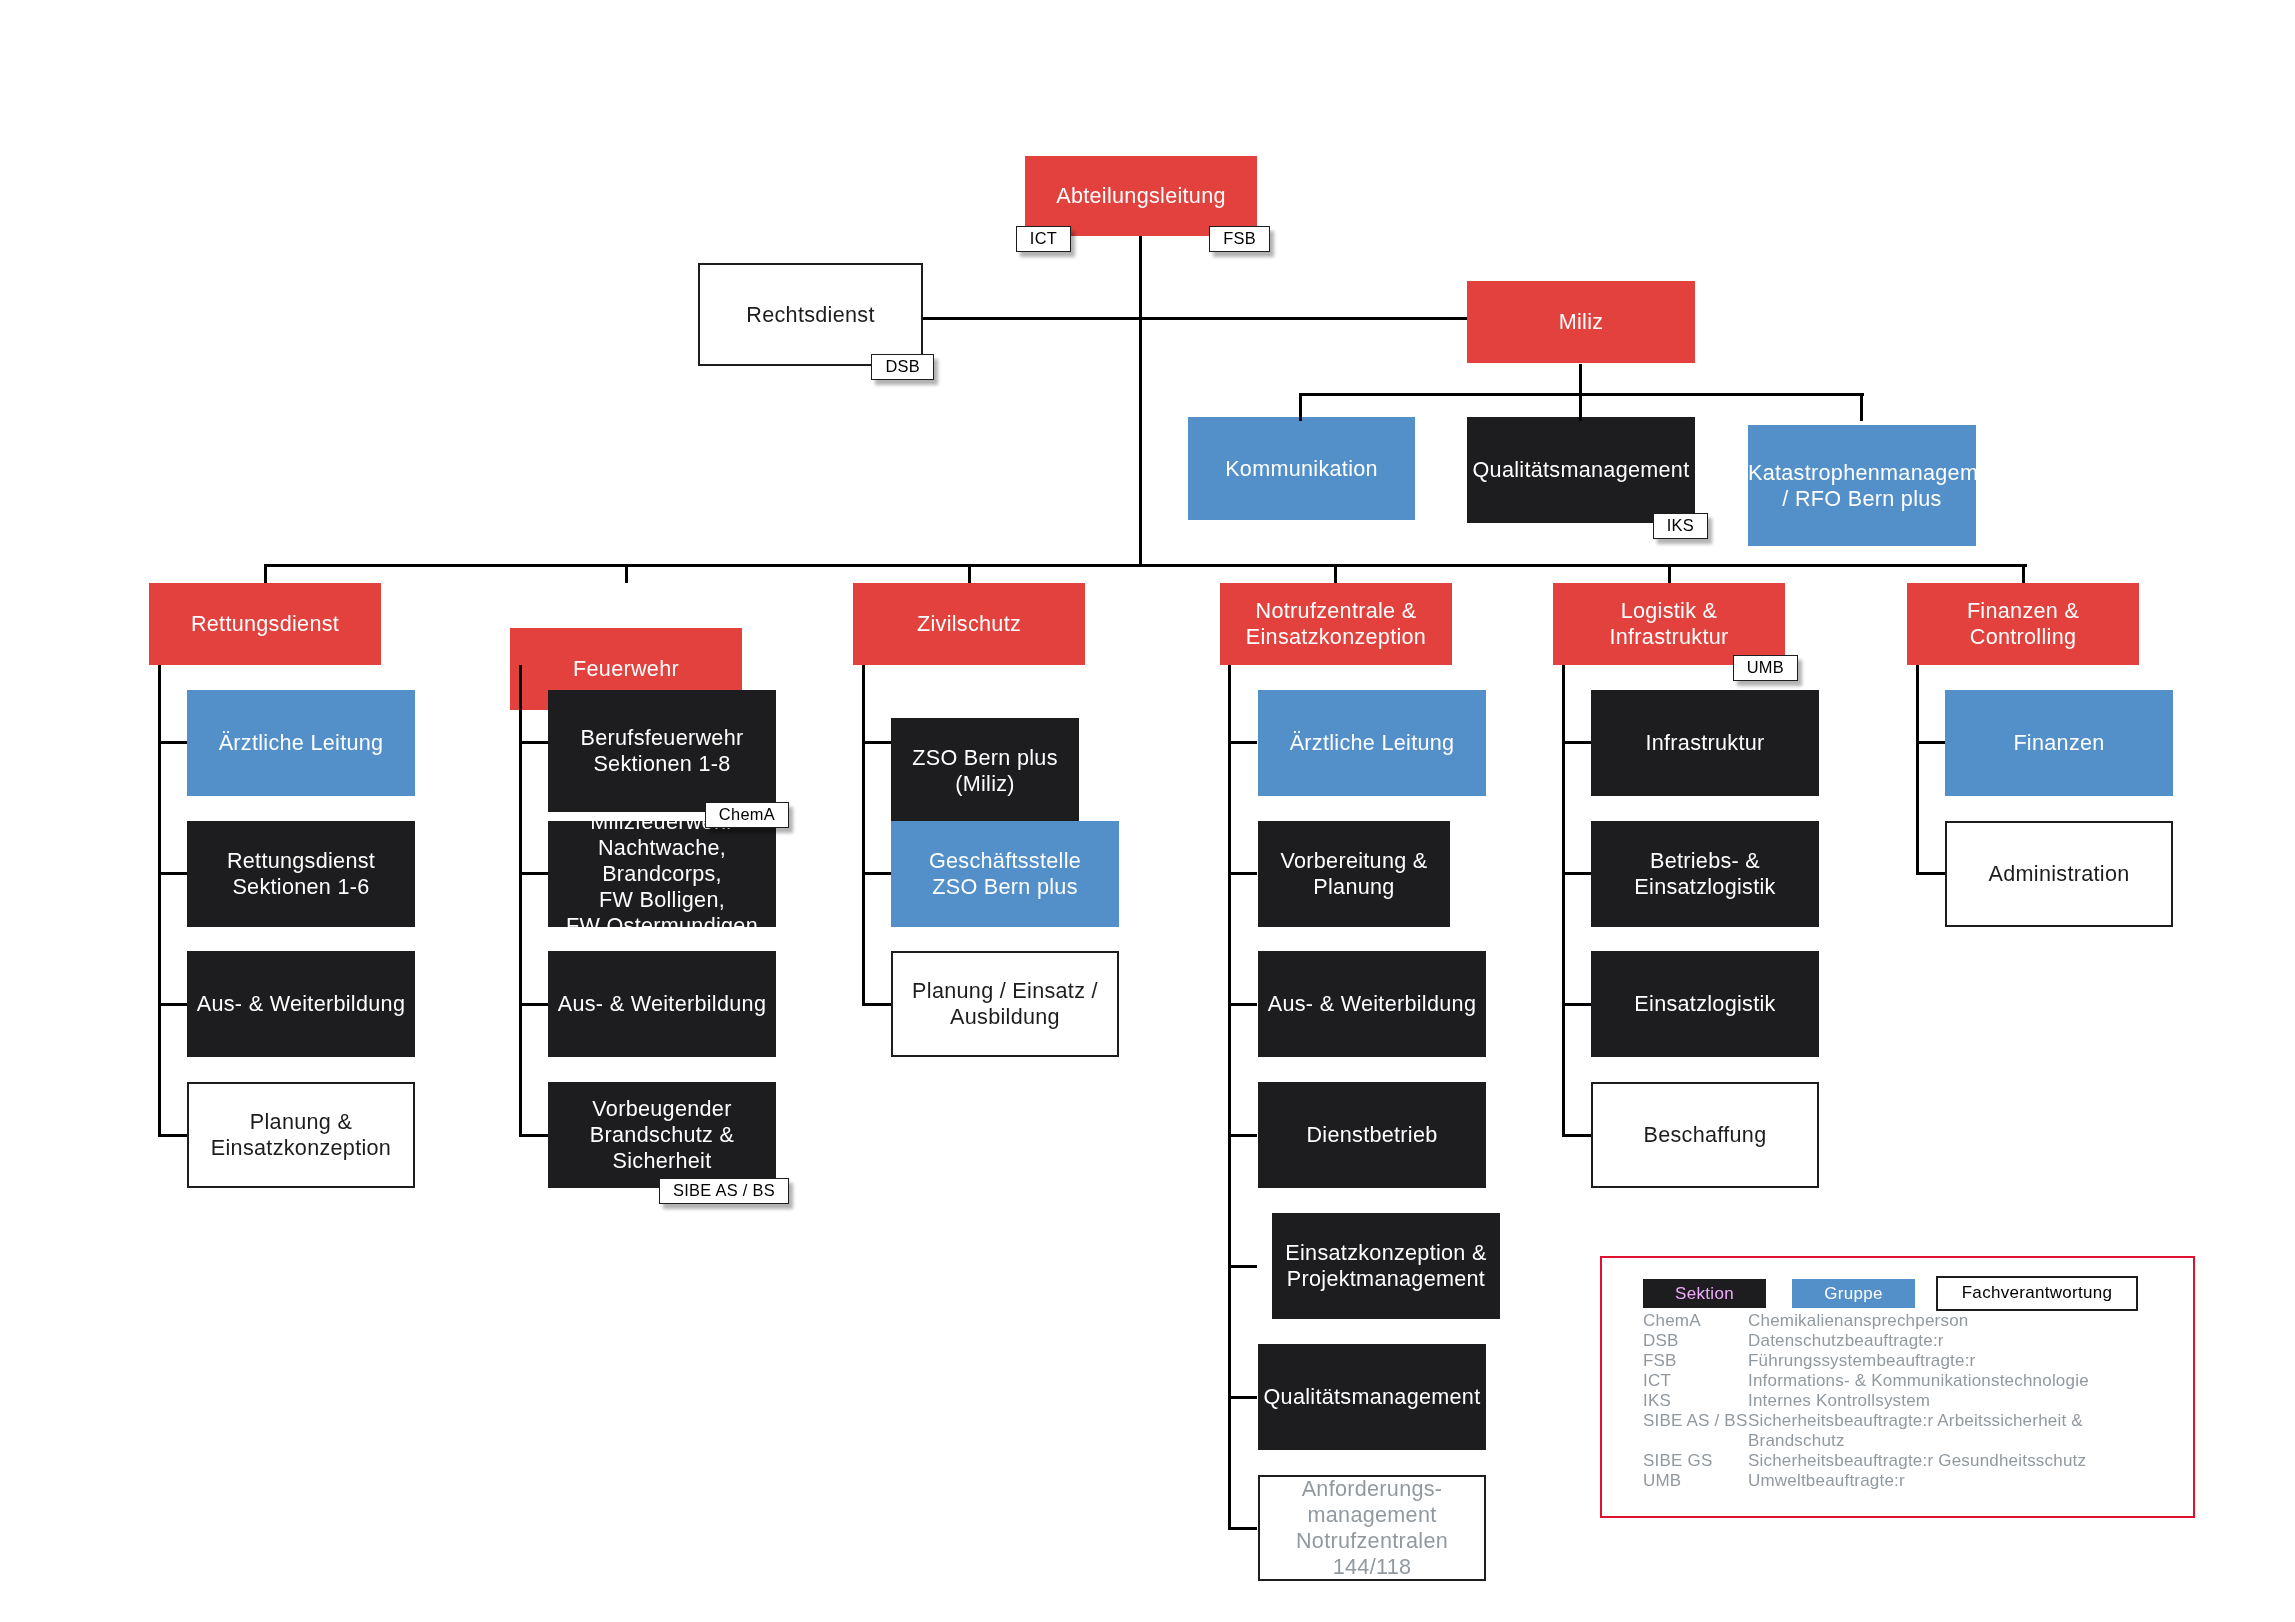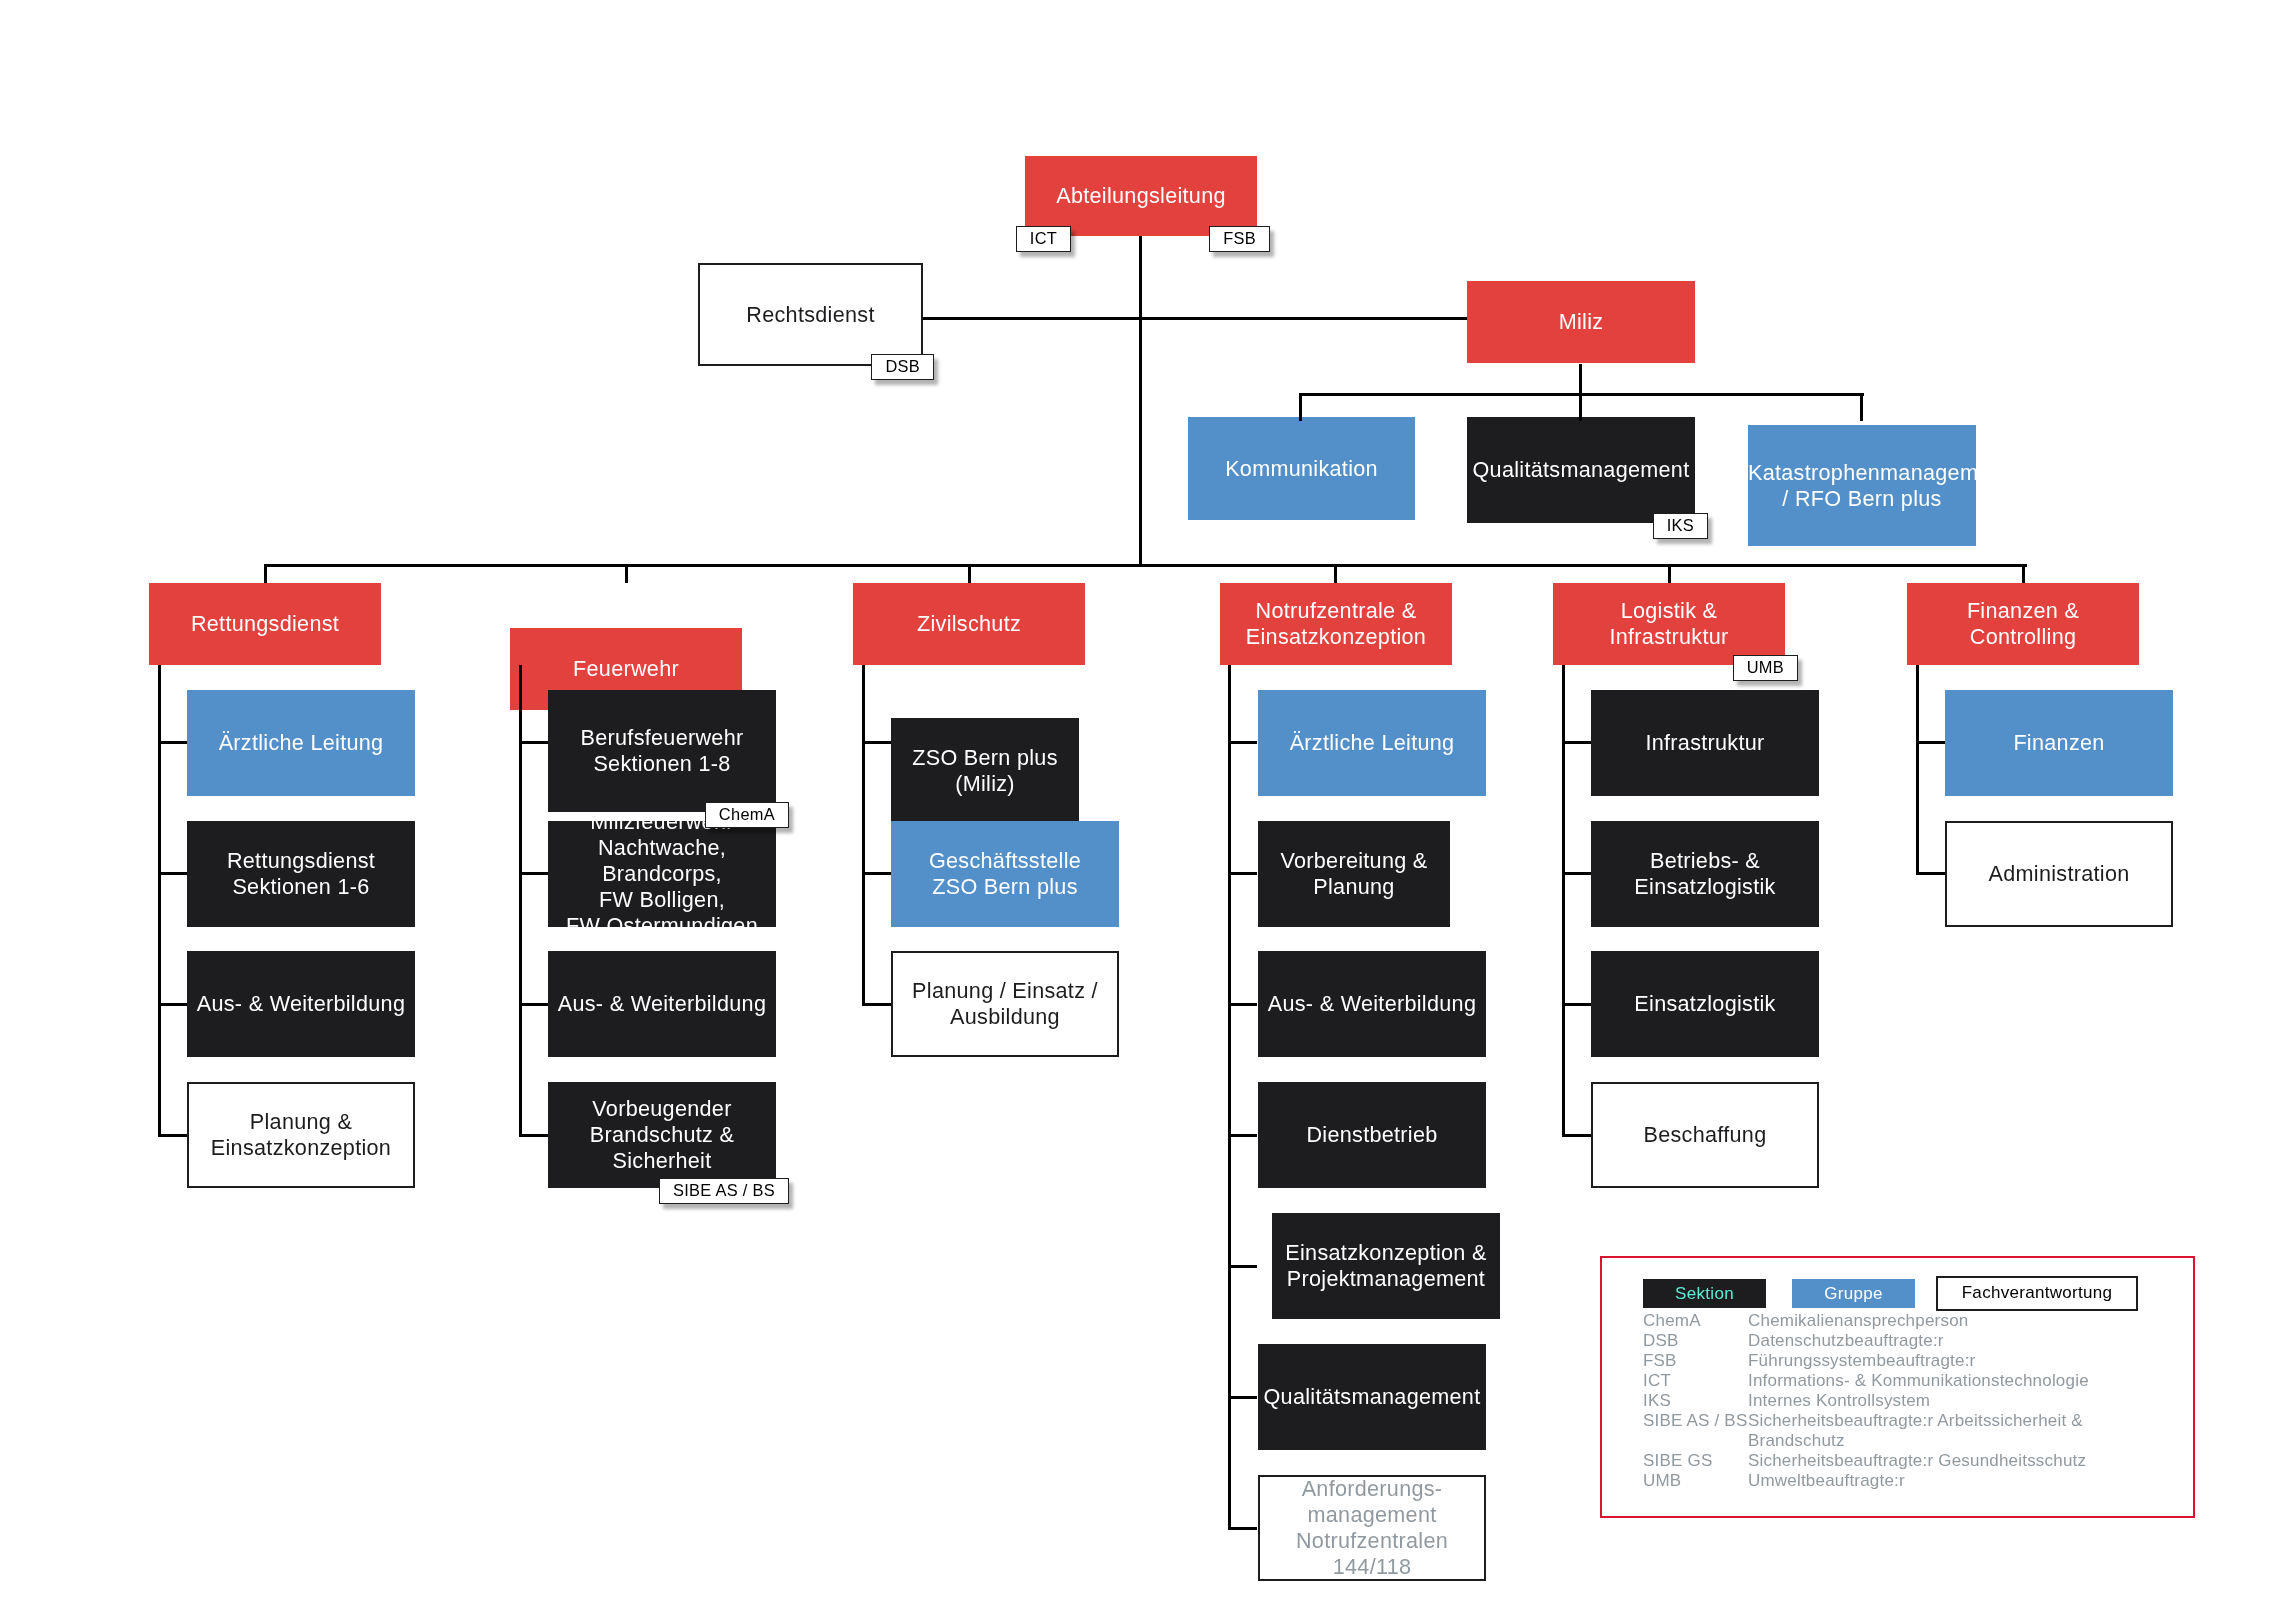--- a/index.html
+++ b/index.html
@@ -20,21 +20,21 @@
 
   .tag{position:absolute;bottom:-16.4px;right:-13px;height:26px;box-sizing:border-box;
        background:#ffffff;border:1.3px solid #1d1d1f;color:#000000;
        font-size:16.4px;line-height:23.6px;letter-spacing:0.3px;padding:0 13px;white-space:nowrap;
        box-shadow:3.9px 4.6px 3.3px rgba(0,0,0,0.30);z-index:5;}
   .tag-bl{right:auto;left:-9.2px;}
 
   #legend{position:absolute;box-sizing:border-box;border:2.6px solid var(--c-legend);background:#ffffff;}
   .lg-sample{position:absolute;box-sizing:border-box;display:flex;align-items:center;justify-content:center;
              font-size:17px;letter-spacing:0.3px;}
-  .lg-sektion{background:var(--c-sektion);color:#5eead4;}
+  .lg-sektion{background:var(--c-sektion);color:#f0abfc;}
   .lg-gruppe{background:var(--c-gruppe);color:#ffffff;}
   .lg-fach{background:#ffffff;color:#000000;border:2px solid #1d1d1f;}
   #legend-list{position:absolute;font-size:17px;line-height:20px;color:var(--c-muted);letter-spacing:0.2px;}
   .lg-row{display:flex;align-items:flex-start;}
   .lg-abbr{flex:0 0 105px;}
   .lg-def{width:406px;}
 </style>
 </head>
 <body style="--c-leitung: #e2413d; --c-sektion: #1d1d1f; --c-gruppe: #5390ca; --c-legend: #dc1230; --c-muted: #9199a0;">
 

